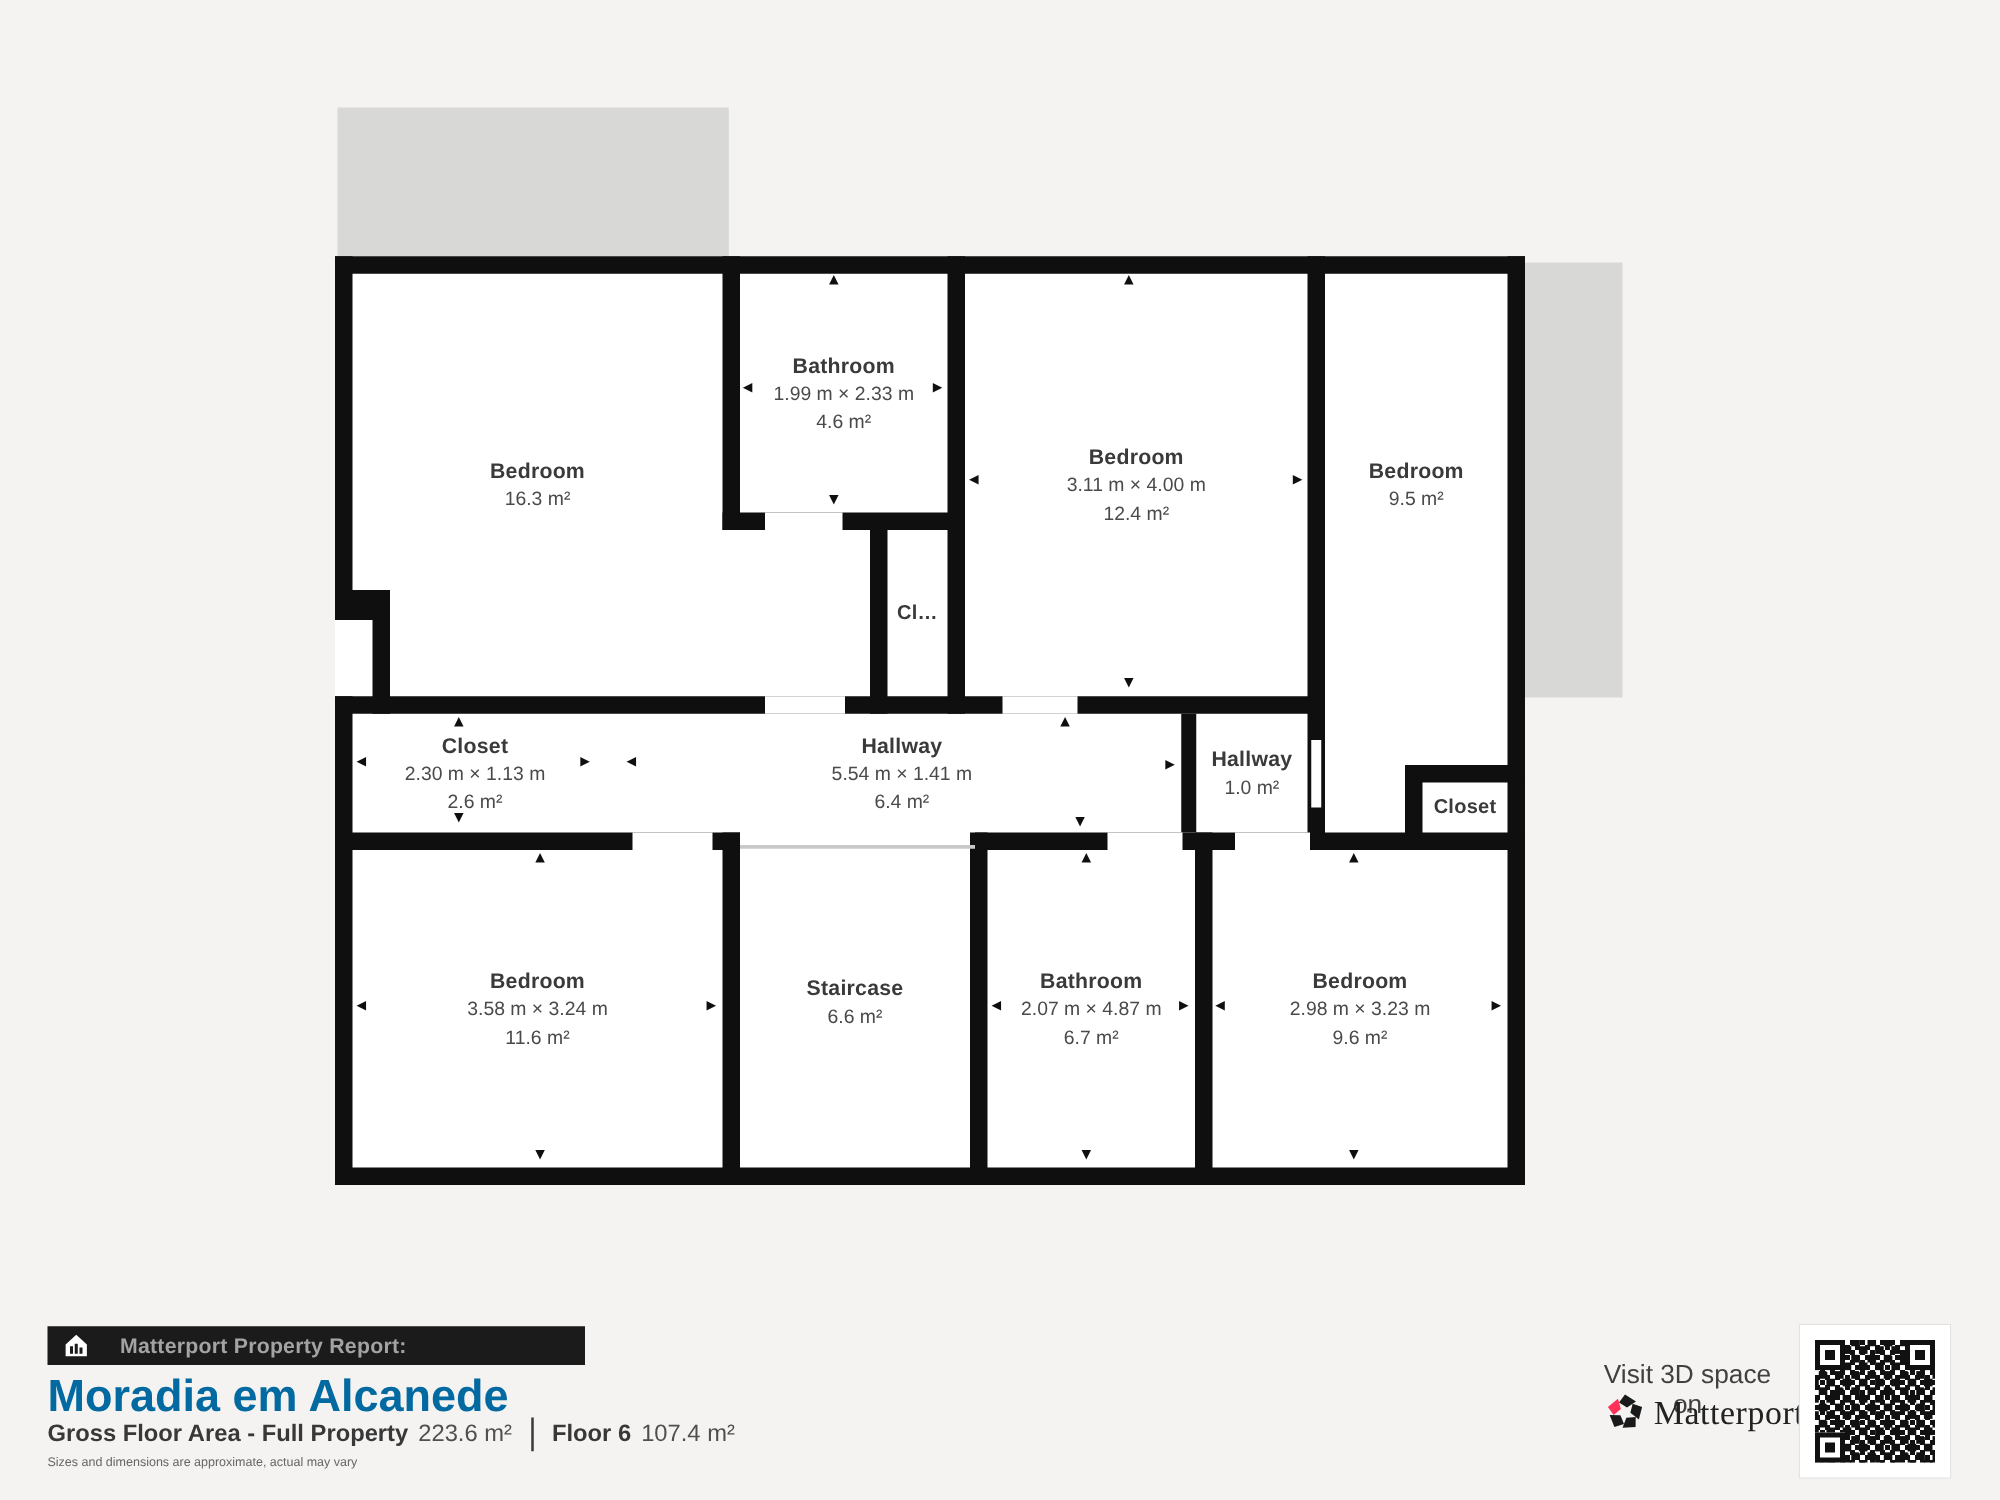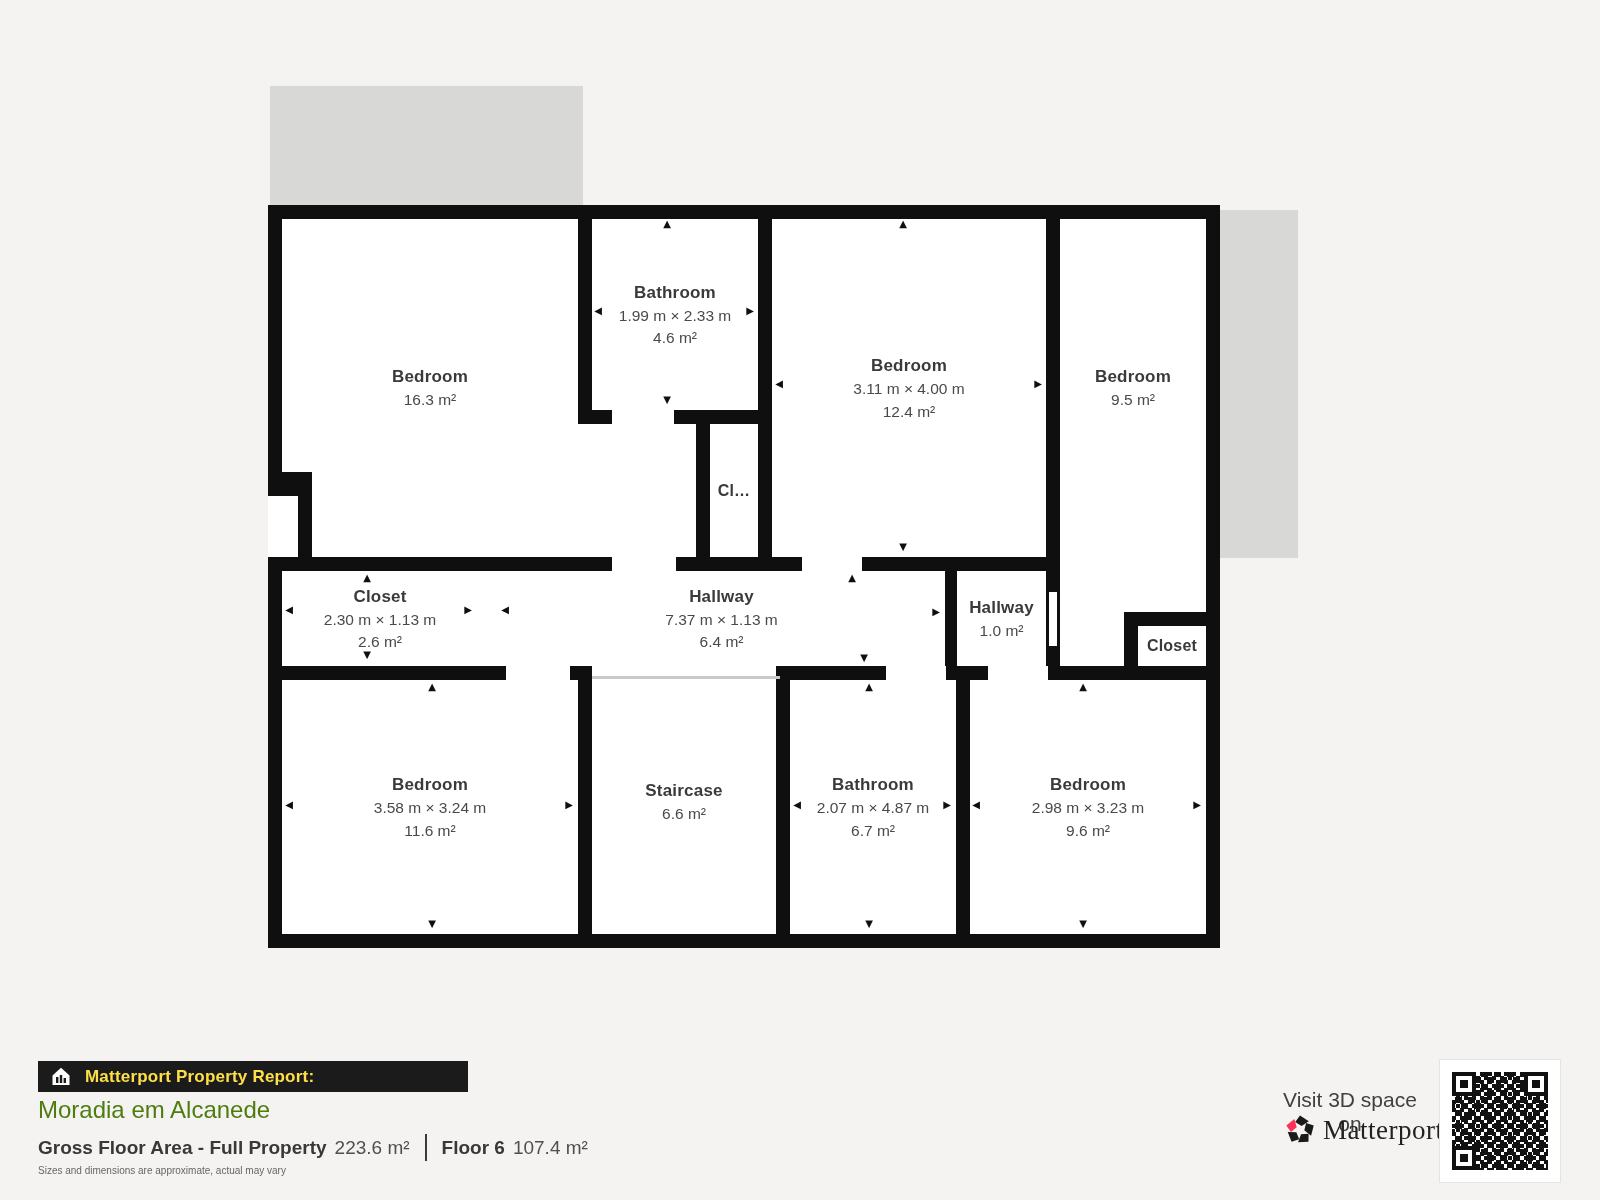--- a/index.html
+++ b/index.html
@@ -27,22 +27,22 @@
     position:absolute;z-index:6;color:#0f0f0f;
     font-family:"DejaVu Sans",sans-serif;font-size:10px;line-height:1;
     transform:translate(-50%,-50%);
   }
   
   .badge-bar{
     position:absolute;left:38px;top:1061px;width:430px;height:31px;
     background:#1b1b1b;display:flex;align-items:center;padding-left:13px;
     box-sizing:border-box;z-index:7;
   }
-  .badge-bar .txt{color:#fde047;font-weight:bold;font-size:17px;margin-left:14px;letter-spacing:.2px}
-  .prop-title{position:absolute;left:38px;top:1096px;font-size:24px;font-weight:normal;color:#4d7c0f;z-index:7}
+  .badge-bar .txt{color:#a3a3a3;font-weight:bold;font-size:17px;margin-left:25px;letter-spacing:.2px}
+  .prop-title{position:absolute;left:38px;top:1096px;font-size:36px;font-weight:bold;color:#0369a1;z-index:7}
   .metrics{position:absolute;left:38px;top:1134px;display:flex;align-items:center;font-size:19px;z-index:7}
   .metrics .lab{font-weight:bold;color:#383838}
   .metrics .val{color:#4f4f4f;margin-left:8px}
   .metrics .div{width:2px;height:27px;background:#3a3a3a;margin:0 15px}
   .disclaimer{position:absolute;left:38px;top:1165px;font-size:10px;color:#666;z-index:7}
   
   .visit-line{position:absolute;left:1270px;top:1088px;width:160px;text-align:center;font-size:21px;color:#404040;z-index:7}
   .logo-row{position:absolute;left:1284px;top:1114px;display:flex;align-items:center;z-index:7}
   .wordmark{font-family:"Liberation Serif",serif;font-size:27px;color:#222;margin-left:7px;letter-spacing:.5px}
   .wordmark sup{font-size:11px}
@@ -122,21 +122,21 @@
     <span class="nm">Bedroom</span>
     <span class="ar">9.5 m²</span>
   </div>
   <div class="room" style="left:282px;top:571px;width:196px;height:95px">
     <span class="nm">Closet</span>
     <span class="dm">2.30 m × 1.13 m</span>
     <span class="ar">2.6 m²</span>
   </div>
   <div class="room" style="left:498px;top:571px;width:447px;height:95px">
     <span class="nm">Hallway</span>
-    <span class="dm">7.37 m × 1.13 m</span>
+    <span class="dm">5.54 m × 1.41 m</span>
     <span class="ar">6.4 m²</span>
   </div>
   <div class="room" style="left:957px;top:571px;width:89px;height:95px">
     <span class="nm">Hallway</span>
     <span class="ar">1.0 m²</span>
   </div>
   <div class="room small" style="left:1138px;top:626px;width:68px;height:40px">
     <span class="nm">Closet</span>
   </div>
   <div class="room" style="left:282px;top:680px;width:296px;height:254px">

